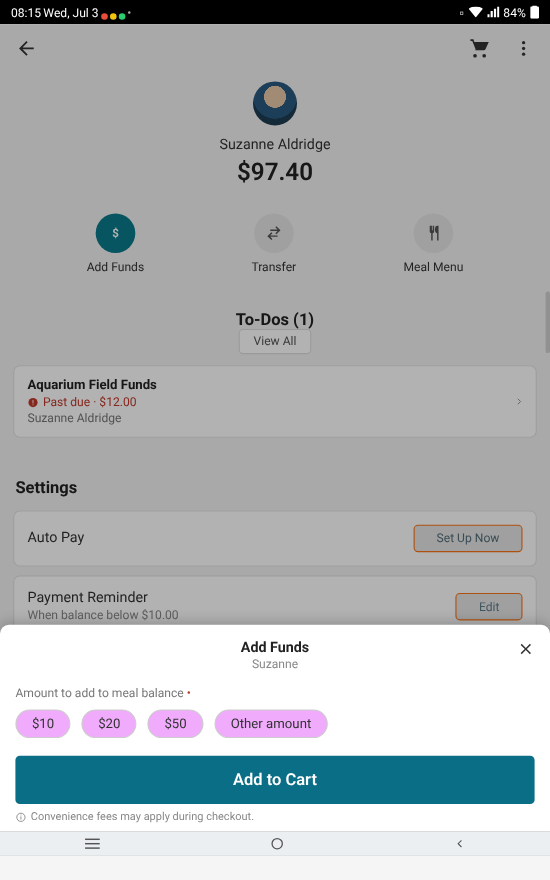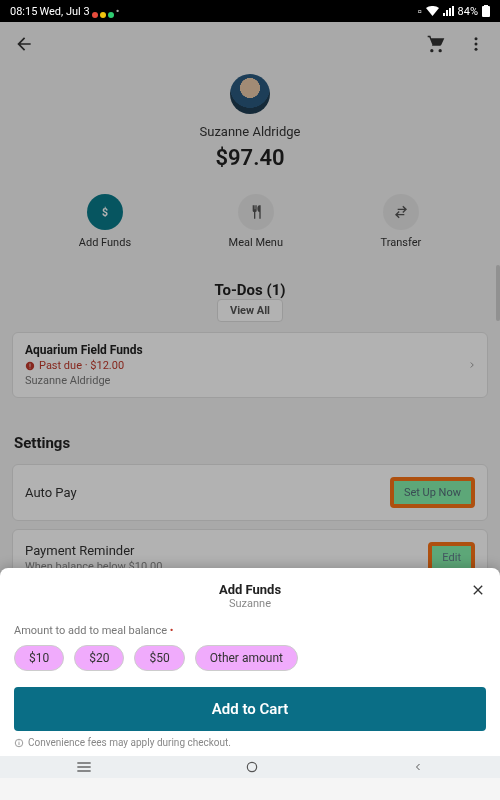--- a/index.html
+++ b/index.html
@@ -17,31 +17,31 @@
   .profile { text-align:center; padding: 8px 0 14px; }
   .avatar { width:40px; height:40px; border-radius:50%; background: radial-gradient(circle at 50% 35%, #e7c7a8 0 30%, #2a5a7f 31% 60%, #1f3d52 61% 100%); margin: 0 auto 10px; }
   .name { font-size:13px; color:#333; margin-bottom:6px; }
   .balance { font-size:22px; font-weight:600; color:#222; }
   .actions { display:flex; justify-content:space-around; padding: 10px 30px 18px; }
   .action { text-align:center; font-size:11px; color:#333; }
   .action-circle { width:36px; height:36px; border-radius:50%; background:#e6e6e6; display:flex; align-items:center; justify-content:center; margin:0 auto 6px; color:#555; }
   .action-circle.primary { background:#0a7a8a; color:#fff; }
   .section-header { display:flex; align-items:center; justify-content:space-between; padding: 14px 14px 10px; flex-direction: column; }
   .section-title { font-size:15px; font-weight:700; color:#222; }
-  .view-all { font-size:11px; background:#fff; border:1px solid #ddd; padding:4px 12px; border-radius:4px; color:#555;font-weight:bold; }
+  .view-all { font-size:11px; background:#fff; border:1px solid #ddd; padding:4px 12px; border-radius:4px; color:#555; }
   .card { background:#fff; border:1px solid #e3e3e3; border-radius:6px; margin: 0 12px 10px; padding: 10px 12px; position:relative; }
   .todo-title { font-size:12px; font-weight:700; color:#222; }
   .todo-meta { font-size:11px; color:#c0392b; display:flex; align-items:center; gap:4px; margin-top:2px; }
   .todo-sub { font-size:11px; color:#777; margin-top:2px; }
   .chevron { position:absolute; right:10px; top:50%; transform:translateY(-50%); color:#888; }
   .settings-block { padding: 26px 14px 0; }
   .setting-row { background:#fff; border:1px solid #e3e3e3; border-radius:6px; margin: 0 12px 8px; padding: 12px; display:flex; align-items:center; justify-content:space-between; }
   .setting-label { font-size:13px; color:#333; }
   .setting-sub { font-size:11px; color:#888; margin-top:2px; }
-  .pill-btn { font-size:11px; background:#86efac; border:4px solid #f97316; color:#546e7a; padding:5px 10px; border-radius:4px; }
+  .pill-btn { font-size:11px; background:#e5e5e5; border:1px solid #f97316; color:#546e7a; padding:5px 20px; border-radius:4px; }
   .pill-btn.edit { color:#607d8b; }
   .sheet { position:absolute; left:0; right:0; bottom:22px; background:#fff; border-top-left-radius:8px; border-top-right-radius:8px; box-shadow:0 -2px 12px rgba(0,0,0,0.2); padding: 14px 14px 8px; z-index:5; }
   .sheet-header { text-align:center; position:relative; margin-bottom:14px; }
   .sheet-title { font-size:13px; font-weight:700; color:#222; }
   .sheet-sub { font-size:11px; color:#888; }
   .sheet-close { position:absolute; right:0; top:0; font-size:18px; color:#333; }
   .field-label { font-size:11px; color:#777; margin-bottom:8px; }
   .field-label .req { color:#c0392b; }
   .chips { display:flex; gap:10px; margin-bottom:16px; }
   .chip { border:1px solid #ccc; border-radius:14px; padding:5px 14px; font-size:12px; color:#333; background:#f0abfc; }
@@ -120,32 +120,32 @@
       <div class="action-circle primary">
         <svg width="14" height="14" viewBox="0 0 24 24">
             <text x="12" y="18" text-anchor="middle" font-size="18" fill="#fff" font-weight="700">$</text>
           </svg>
       </div>
       <div>Add Funds</div>
     </div>
     <div class="action">
       <div class="action-circle">
         <svg width="16" height="16" viewBox="0 0 24 24">
-            <path d="M7 2v8a2 2 0 002 2v10h2V12a2 2 0 002-2V2h-2v6h-1V2h-2v6H9V2H7zm10 0c-1.7 0-3 2.2-3 5s1.3 5 3 5v10h2V2h-2z" fill="#555"></path>
-          </svg>
-      </div>
-      <div>Meal Menu</div>
+            <path d="M7 7h10l-3-3 1.4-1.4L21 8l-5.6 5.4L14 12l3-3H7zM17 17H7l3 3-1.4 1.4L3 16l5.6-5.4L10 12l-3 3h10z" fill="#555"></path>
+          </svg>
+      </div>
+      <div>Transfer</div>
     </div>
     <div class="action">
       <div class="action-circle">
         <svg width="16" height="16" viewBox="0 0 24 24">
-            <path d="M7 7h10l-3-3 1.4-1.4L21 8l-5.6 5.4L14 12l3-3H7zM17 17H7l3 3-1.4 1.4L3 16l5.6-5.4L10 12l-3 3h10z" fill="#555"></path>
-          </svg>
-      </div>
-      <div>Transfer</div>
+            <path d="M7 2v8a2 2 0 002 2v10h2V12a2 2 0 002-2V2h-2v6h-1V2h-2v6H9V2H7zm10 0c-1.7 0-3 2.2-3 5s1.3 5 3 5v10h2V2h-2z" fill="#555"></path>
+          </svg>
+      </div>
+      <div>Meal Menu</div>
     </div>
   </div>
 
   <div class="section-header">
     <div class="section-title">To-Dos (1)</div>
     <div class="view-all">View All</div>
   </div>
 
   <div class="card">
     <div class="todo-title">Aquarium Field Funds</div>

